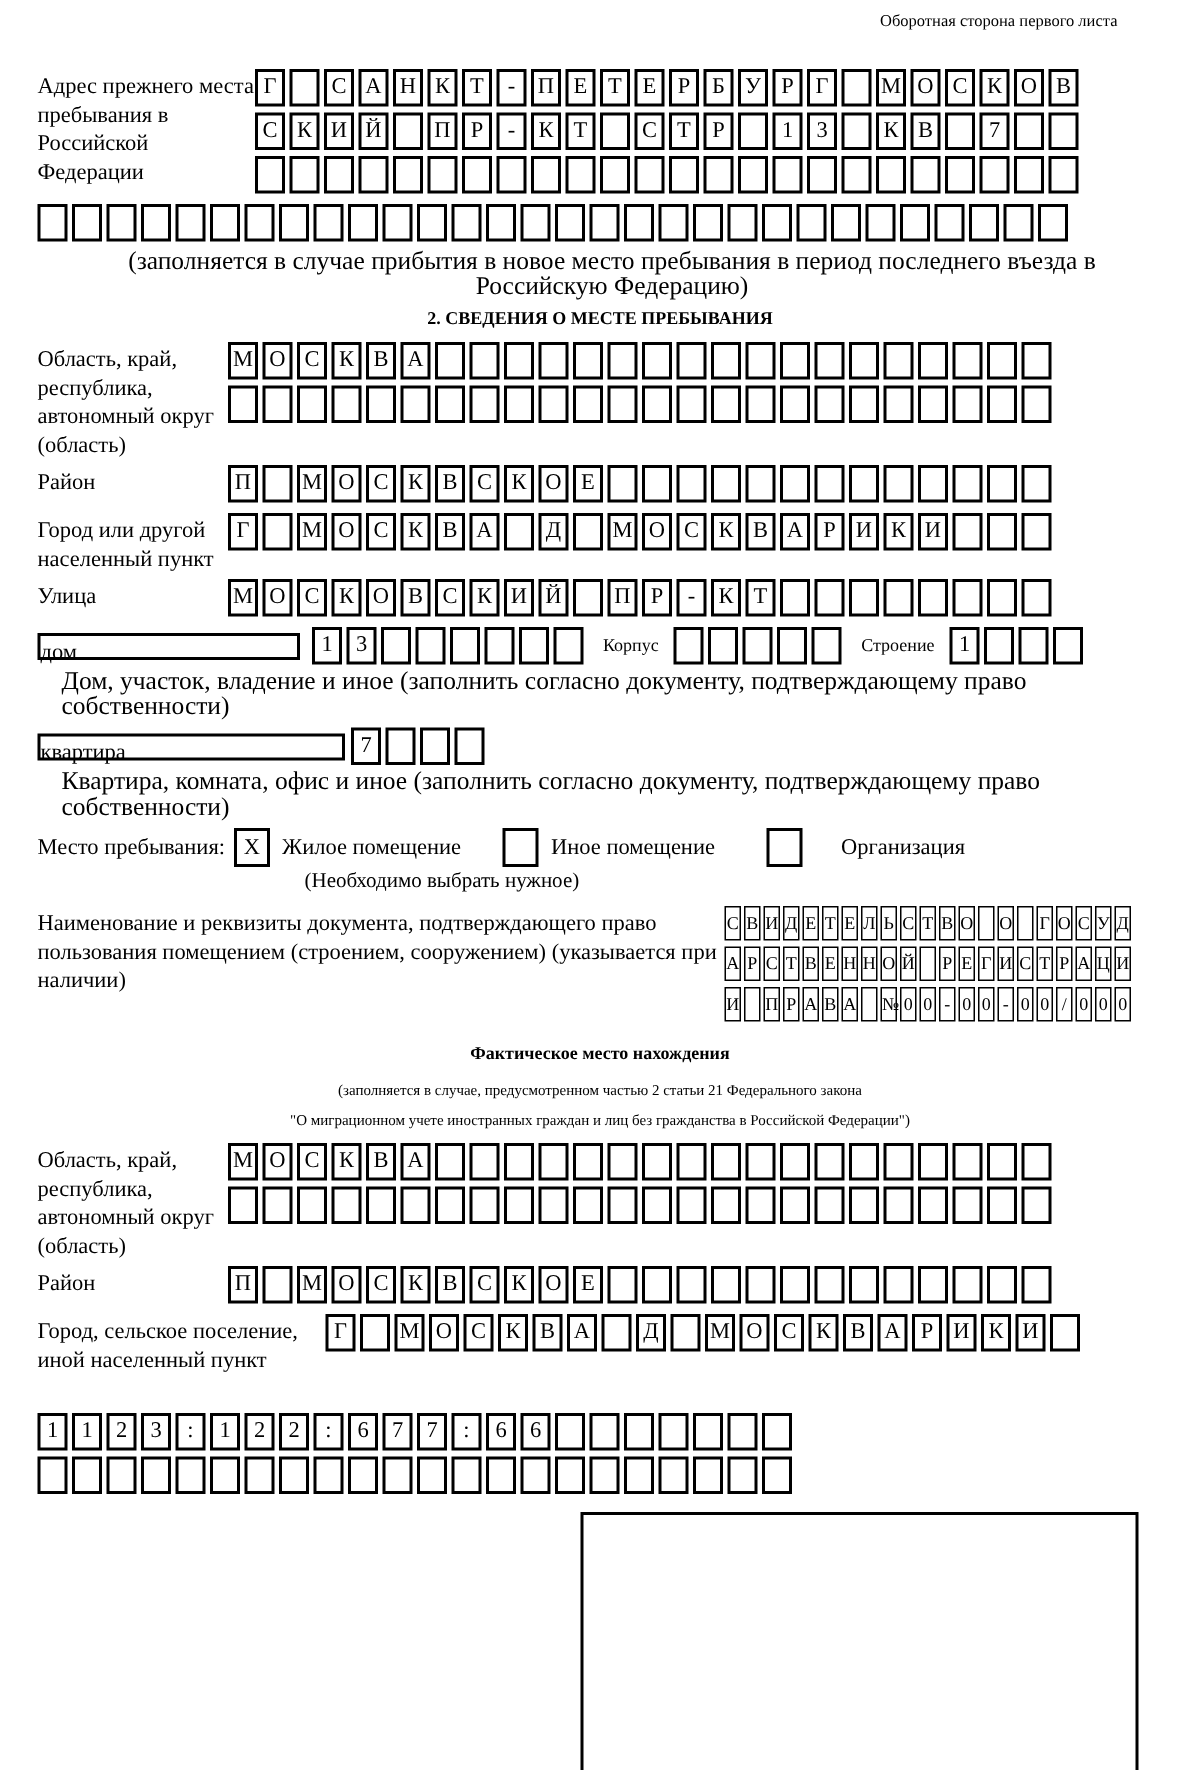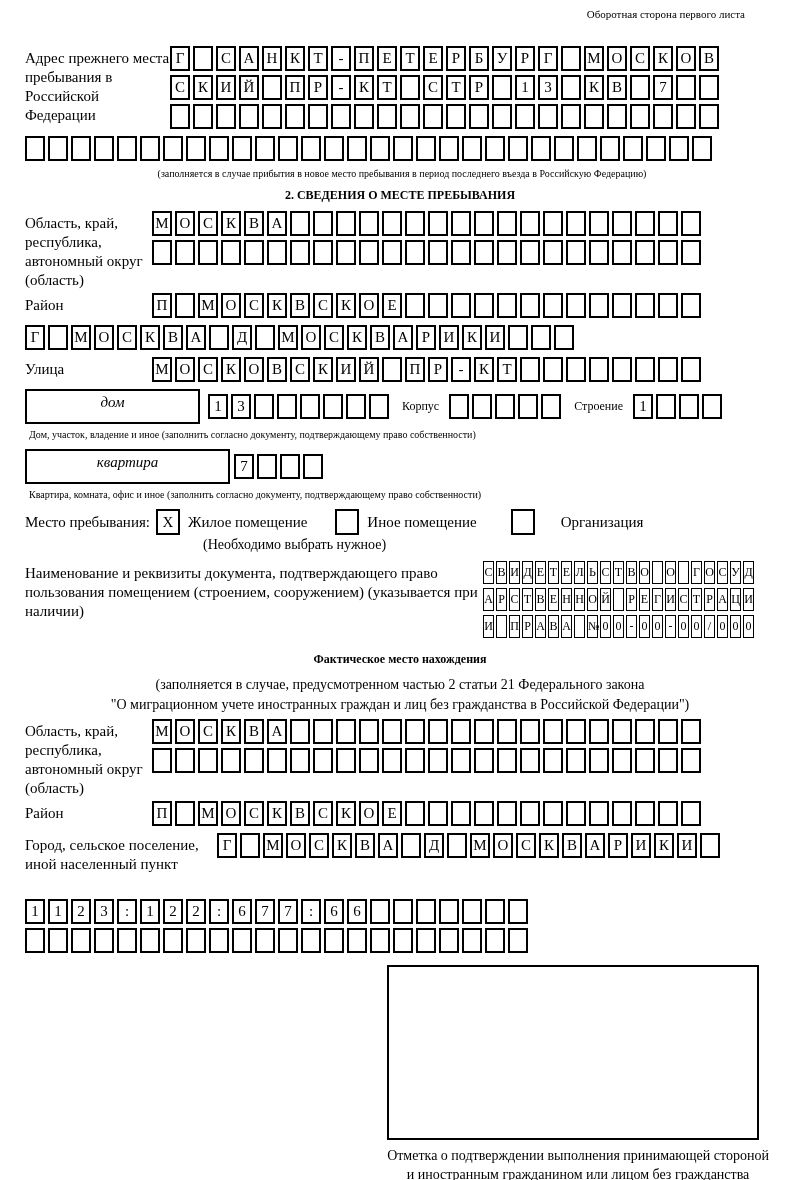--- a/index.html
+++ b/index.html
@@ -22,39 +22,39 @@
 
   .cells { display: flex; margin-bottom: 4px; }
   .cell {
     display: inline-block; width: 20px; height: 25px;
     border: 2px solid #000; margin-right: 3px;
     text-align: center; font-size: 15px; line-height: 21px;
     font-family: "Liberation Serif", "DejaVu Serif", serif;
     flex: 0 0 20px;
   }
   .cells-sm .cell { width: 11px; flex: 0 0 11px; height: 23px; border-width: 1px; margin-right: 2px; font-size: 12px; line-height: 20px; }
-  .caption { font-size: 10px; line-height: 17px; margin: 1px 0 6px 4px; }
+  .caption { font-size: 17px; line-height: 17px; margin: 1px 0 6px 16px; }
   .caption-center { text-align: center; }
 
   .sec-title { text-align: center; font-weight: bold; font-size: 12px; margin: 6px 0 8px 0; }
 
   .inline-row { display: flex; align-items: center; margin-bottom: 2px; }
-  .wide-box { border: 2px solid #000; height: 35px; text-align: center; line-height: 23px; font-size: 15px; font-style: italic; }
+  .wide-box { border: 2px solid #000; height: 18px; text-align: left; line-height: 23px; font-size: 15px; }
   .box-dom { width: 175px; margin-right: 8px; }
   .box-kv { width: 205px; margin-right: 4px; }
   .mid-label { margin: 0 10px; font-size: 12px; }
 
   .checkbox {
     display: inline-block; width: 24px; height: 26px; border: 2px solid #000;
     text-align: center; line-height: 22px; font-size: 15px; margin: 0 8px;
   }
   .opt-label { font-size: 15px; }
   .choose-note { font-size: 14px; margin: 2px 0 8px 178px; }
 
-  .fact-caption { text-align: center; font-size: 14px; line-height: 20px; margin-bottom: 4px; }
+  .fact-caption { text-align: center; font-size: 10px; line-height: 20px; margin-bottom: 4px; }
 
   .stamp-wrap { display: flex; justify-content: flex-end; margin-top: 8px; }
   .stamp-col { width: 382px; margin-right: 6px; }
   .stamp-box { width: 372px; height: 175px; border: 2px solid #000; margin-bottom: 6px; }
   .stamp-caption { width: 382px; text-align: center; font-size: 14px; line-height: 19px; }
 </style>
 </head>
 <body>
 
 <div class="hdr-note">Оборотная сторона первого листа</div>
@@ -262,20 +262,21 @@
         <span class="cell"></span>
         <span class="cell"></span>
         <span class="cell"></span>
         <span class="cell"></span>
         <span class="cell"></span>
       </div>
   </div>
 </div>
 
 <div class="fr">
+  <div class="label lw-125">Город или другой населенный пункт</div>
   <div class="cells-col">
     <div class="cells">
         <span class="cell">Г</span>
         <span class="cell"></span>
         <span class="cell">М</span>
         <span class="cell">О</span>
         <span class="cell">С</span>
         <span class="cell">К</span>
         <span class="cell">В</span>
         <span class="cell">А</span>

